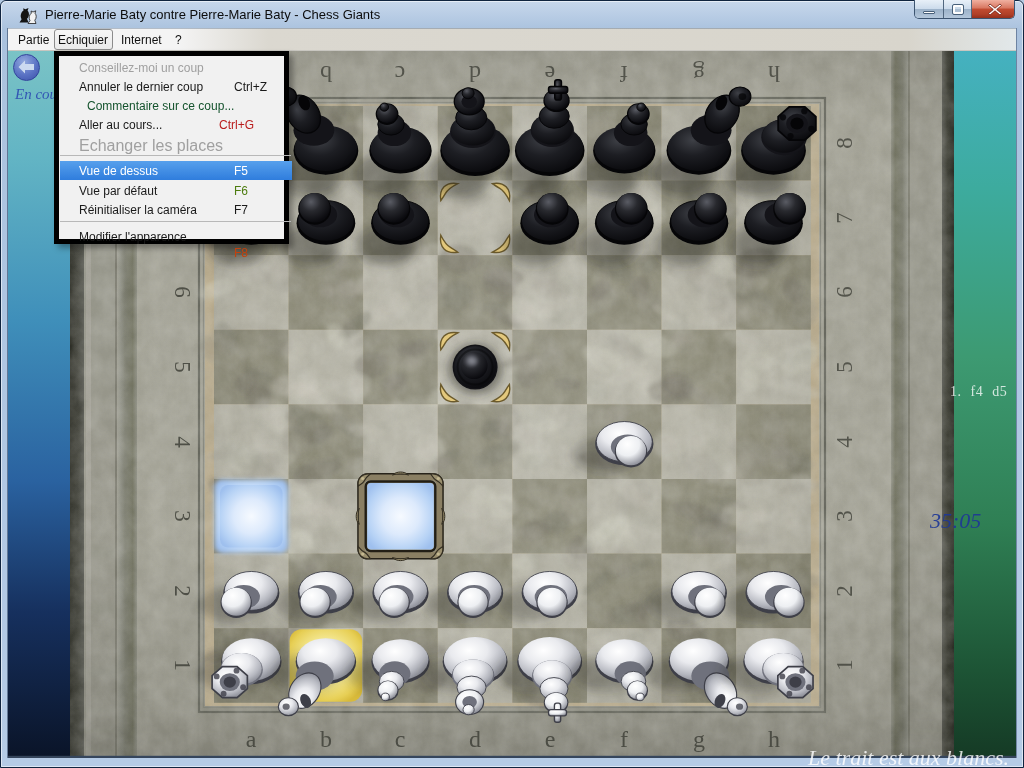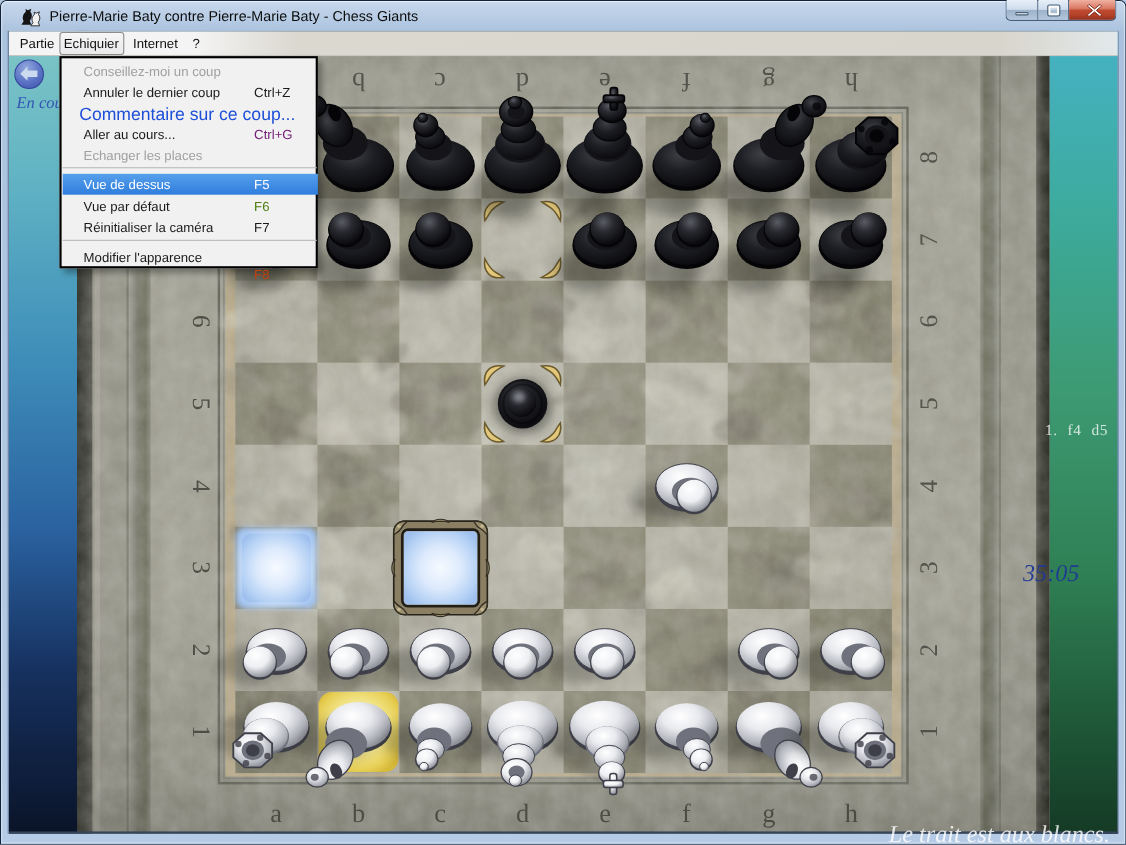--- a/index.html
+++ b/index.html
@@ -1112,28 +1112,28 @@
 <div class="abs" style="left:121px;top:33px;font-size:12px;color:#111">Internet</div>
 <div class="abs" style="left:175px;top:33px;font-size:12px;color:#111">?</div>
 
 <div class="abs" style="left:950px;top:384px;font-family:'Liberation Serif',serif;font-size:14px;color:rgba(255,255,255,0.78);letter-spacing:0.5px;word-spacing:5px">1. f4 d5</div>
 <div class="abs" style="left:930px;top:508px;font-family:'Liberation Serif',serif;font-style:italic;font-size:22px;color:rgba(30,55,150,0.92)">35:05</div>
 <div class="abs" style="left:808px;top:745px;font-family:'Liberation Serif',serif;font-style:italic;font-size:22px;color:rgba(255,255,255,0.82)">Le trait est aux blancs.</div>
 
 <div class="abs" style="left:7px;top:28px;width:1px;height:730px;background:rgba(36,56,88,0.55)"></div>
 <div class="abs" style="left:1016px;top:28px;width:1px;height:730px;background:rgba(36,56,88,0.45)"></div>
 
-<div class="abs" style="left:54px;top:51px;width:235px;height:193px;background:#f1f1f1;border:2px solid #000000;box-shadow:4px 4px 6px rgba(0,0,0,0.35)">
+<div class="abs" style="left:54px;top:51px;width:235px;height:193px;background:#f1f1f1;border:5px solid #000000;box-shadow:4px 4px 6px rgba(0,0,0,0.35)">
  <div class="abs" style="left:20px;top:5px;font-size:12px;color:#a0a0a0">Conseillez-moi un coup</div>
  <div class="abs" style="left:20px;top:24px;font-size:12px;color:#1a1a1a">Annuler le dernier coup</div>
     <div class="abs" style="left:175px;top:24px;font-size:12px;color:#1a1a1a">Ctrl+Z</div>
- <div class="abs" style="left:16px;top:43px;font-size:16px;color:#1d4ed8">Commentaire sur ce coup...</div>
+ <div class="abs" style="left:28px;top:43px;font-size:12px;color:#14532d">Commentaire sur ce coup...</div>
  <div class="abs" style="left:20px;top:62px;font-size:12px;color:#1a1a1a">Aller au cours...</div>
-    <div class="abs" style="left:175px;top:62px;font-size:12px;color:#701a75">Ctrl+G</div>
- <div class="abs" style="left:20px;top:81px;font-size:12px;color:#a0a0a0">Echanger les places</div>
+    <div class="abs" style="left:160px;top:62px;font-size:12px;color:#b91c1c">Ctrl+G</div>
+ <div class="abs" style="left:20px;top:81px;font-size:16px;color:#a0a0a0">Echanger les places</div>
  <div class="abs" style="left:1px;top:99px;width:231px;height:1px;background:#b8b8b8"></div>
  <div class="abs" style="left:1px;top:105px;width:232px;height:19px;background:linear-gradient(180deg,#57a0ec,#2f7ddd)"></div>
  <div class="abs" style="left:20px;top:108px;font-size:12px;color:#fff">Vue de dessus</div>
     <div class="abs" style="left:175px;top:108px;font-size:12px;color:#fff">F5</div>
  <div class="abs" style="left:20px;top:128px;font-size:12px;color:#1a1a1a">Vue par défaut</div>
     <div class="abs" style="left:175px;top:128px;font-size:12px;color:#4d7c0f">F6</div>
  <div class="abs" style="left:20px;top:147px;font-size:12px;color:#1a1a1a">Réinitialiser la caméra</div>
     <div class="abs" style="left:175px;top:147px;font-size:12px;color:#1a1a1a">F7</div>
  <div class="abs" style="left:1px;top:165px;width:231px;height:1px;background:#b8b8b8"></div>
  <div class="abs" style="left:20px;top:174px;font-size:12px;color:#1a1a1a">Modifier l'apparence</div>

